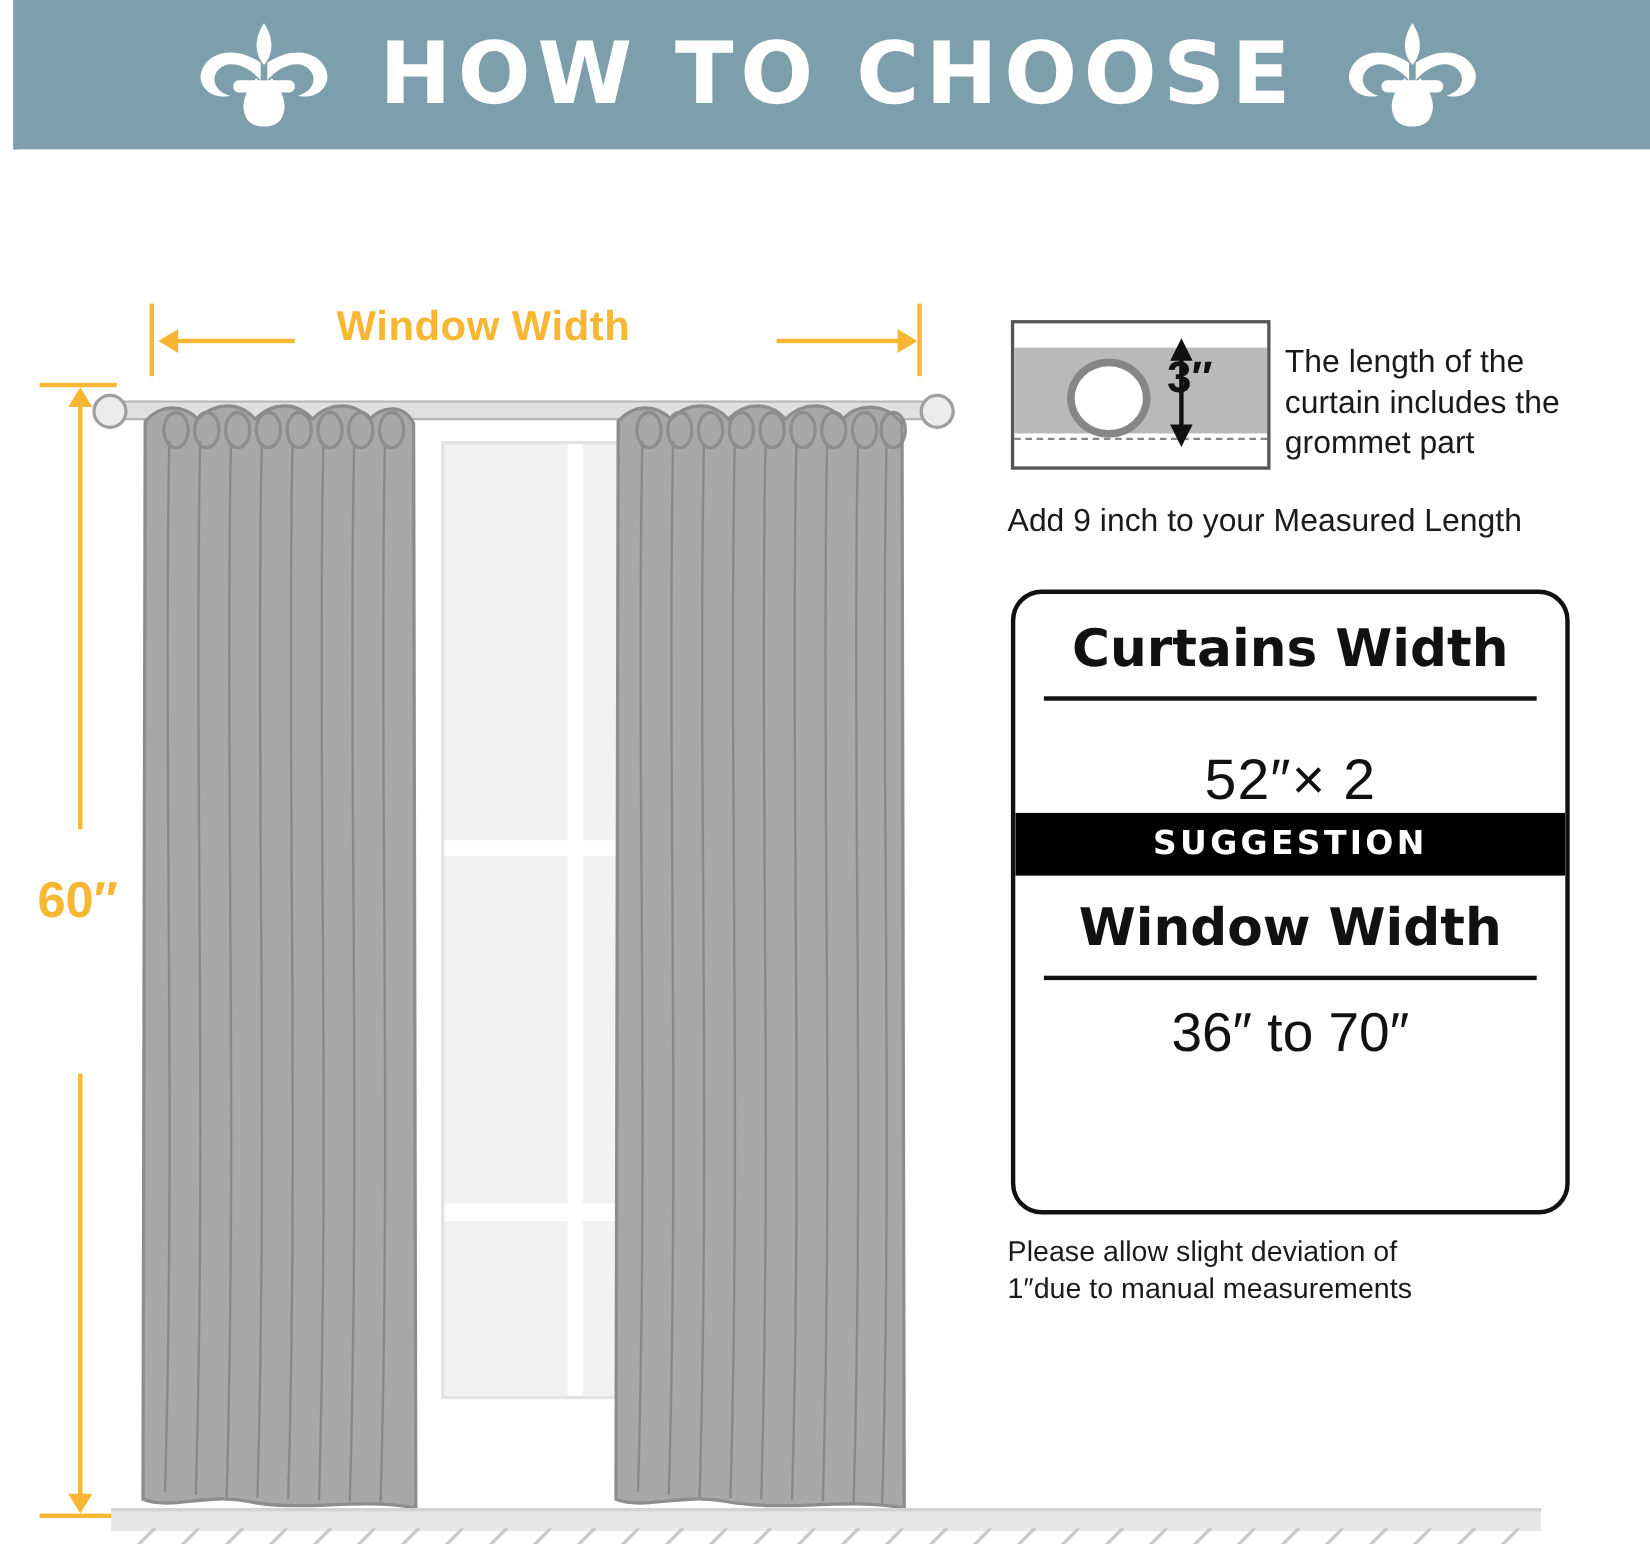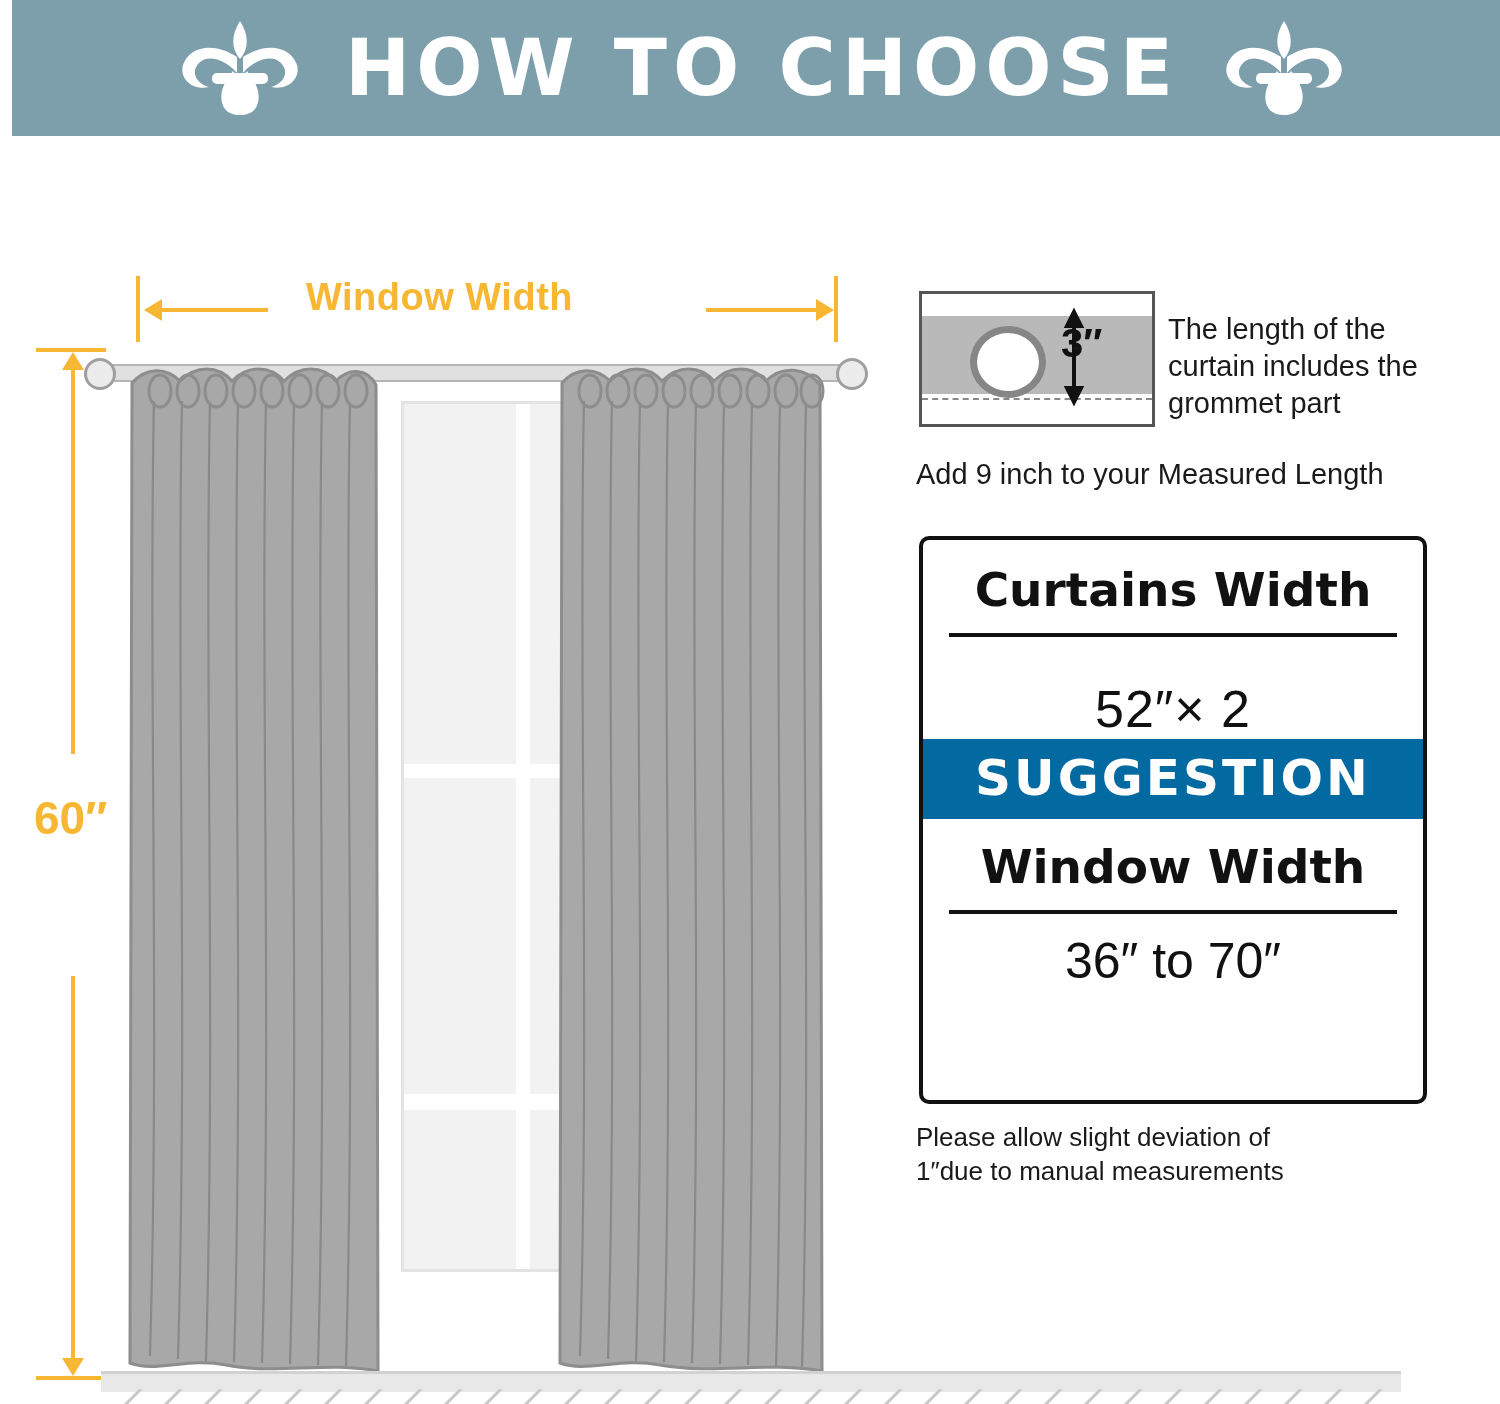--- a/index.html
+++ b/index.html
@@ -229,21 +229,21 @@
     white-space: nowrap;
   }
 
   .spec-card {
     position: absolute;
     left: 903px; top: 400px;
     width: 500px;
     height: 560px;
     background: #ffffff;
     border: 4px solid #111;
-    border-radius: 10px;
+    border-radius: 28px;
     overflow: hidden;
   }
   .spec-row {
     text-align: center;
     color: #111;
   }
   .spec-title {
     font-size: 47px;
     font-weight: bold;
     padding: 22px 0 16px;
@@ -258,23 +258,23 @@
     font-size: 52px;
     padding-top: 22px;
     letter-spacing: 1px;
     margin-top: 20px;
   }
   .spec-panels {
     font-size: 31px;
     padding-bottom: 18px;
   }
   .suggestion-band {
-    background: #0369a1;
+    background: #000000;
     color: #ffffff;
-    font-size: 50px;
+    font-size: 30px;
     font-weight: bold;
     letter-spacing: 3px;
     text-align: center;
     padding: 10px 0 12px;
     font-family: "DejaVu Sans", sans-serif;
   }
   .spec-subtitle {
     font-size: 47px;
     font-weight: bold;
     padding: 20px 0 16px;

